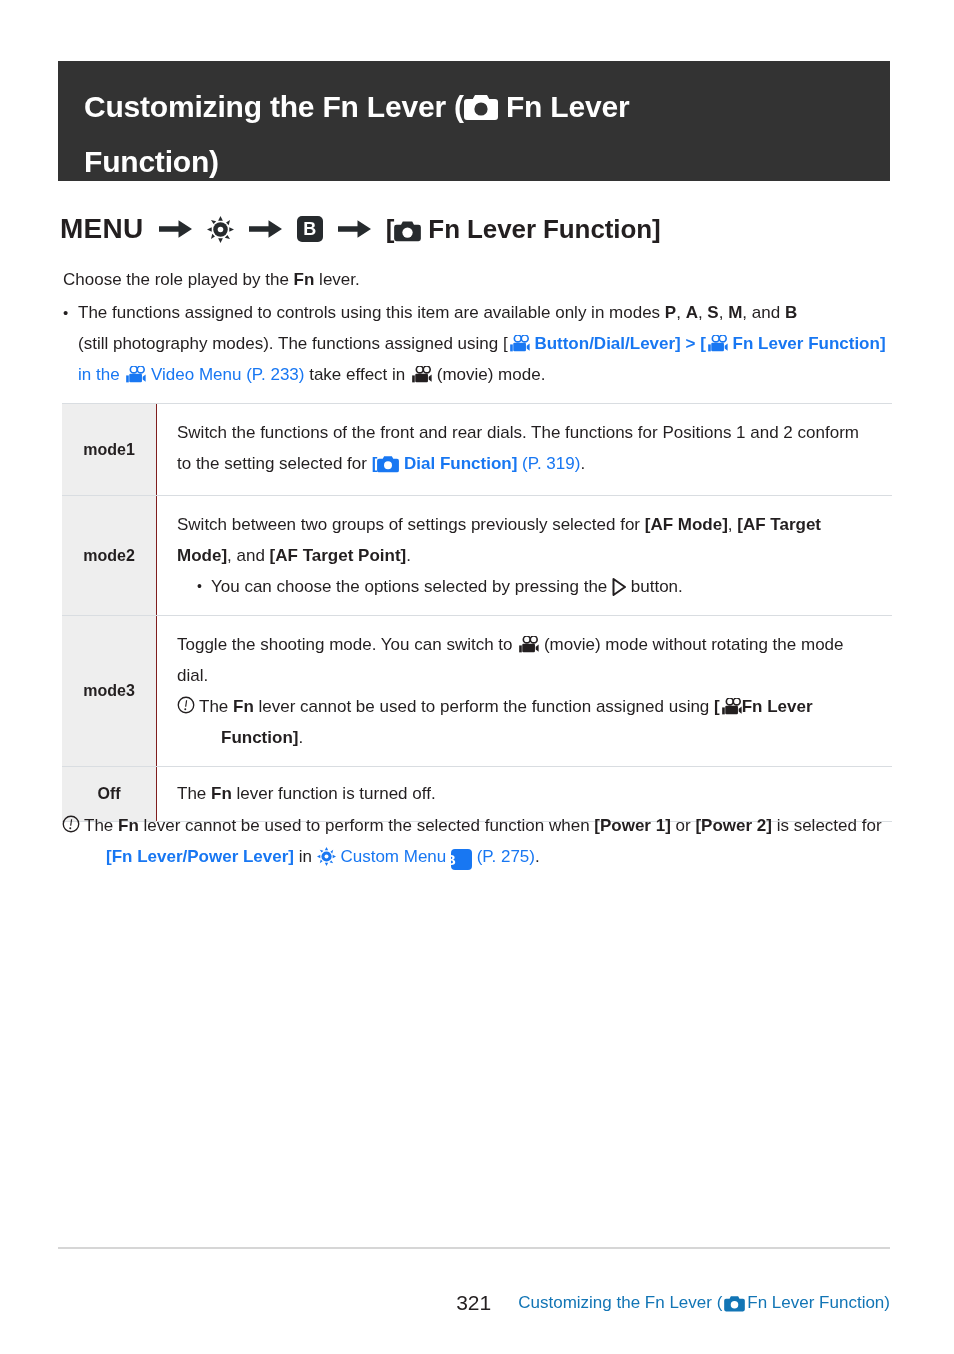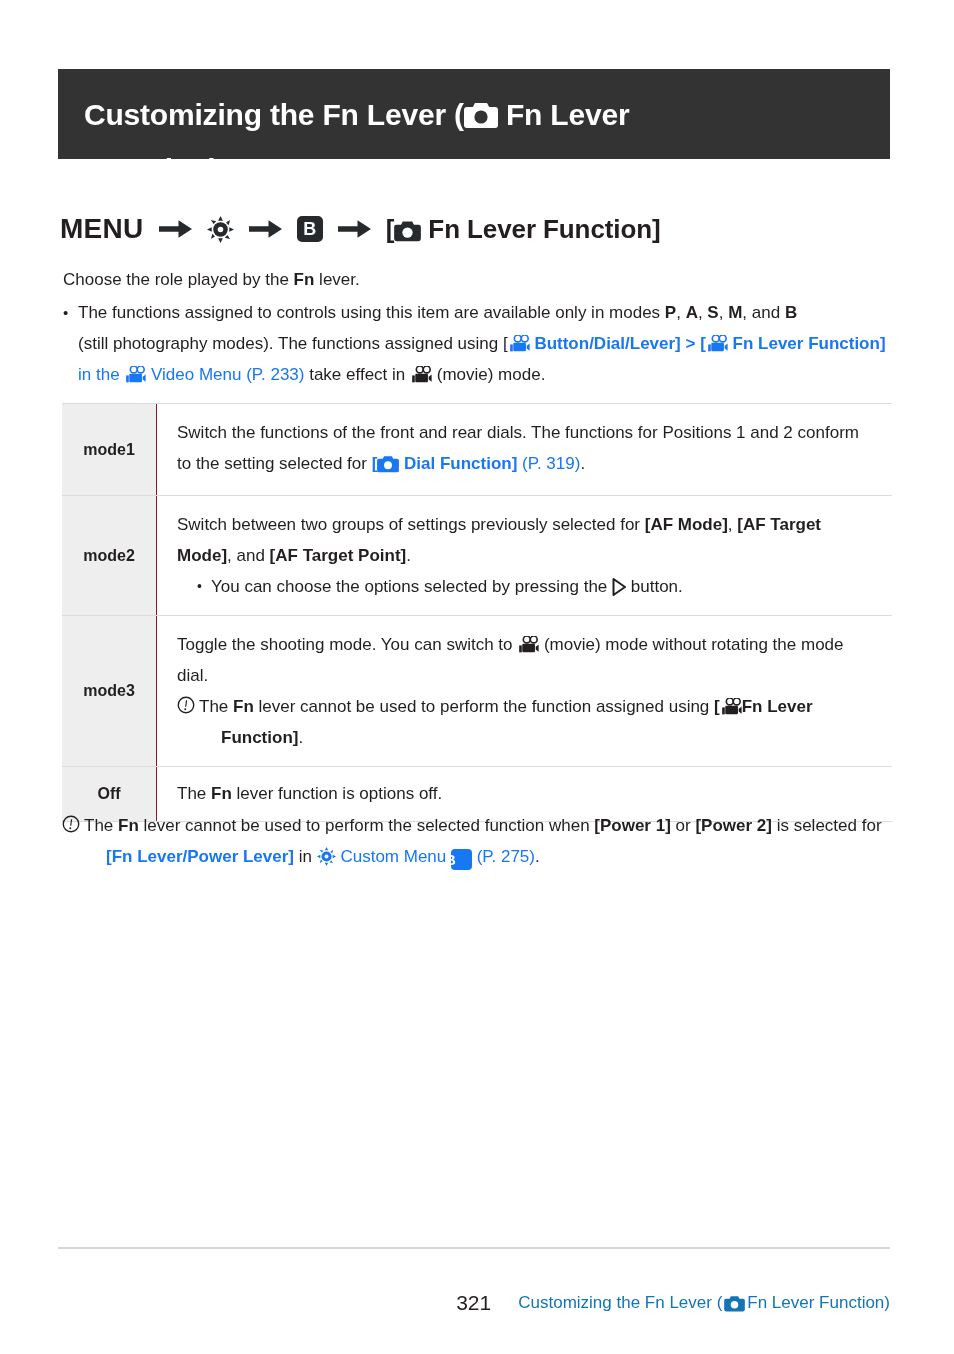--- a/index.html
+++ b/index.html
@@ -10,21 +10,21 @@
     background: #ffffff;
     font-family: "Liberation Sans", sans-serif;
     color: #231f20;
     position: relative;
     overflow: hidden;
   }
   .page { position:absolute; left:0; top:0; width:954px; height:1354px; }
 
   
   .title-banner{
-    position:absolute; left:58px; top:69px; width:832px; height:90px;
+    position:absolute; left:58px; top:61px; width:832px; height:120px;
     background:#333333; color:#ffffff;
     padding: 18px 26px 12px 26px;
   }
   .title-text{
     font-size:30px; font-weight:bold; line-height:55px; letter-spacing:-0.2px;
   }
 
   
   .breadcrumb{
     position:absolute; left:60px; top:208px; width:850px; height:42px;
@@ -263,21 +263,21 @@
                 <rect x="2.2" y="11.5" width="3.2" height="8.5"></rect>
               </g>
             </svg>
           </span><b>Fn Lever Function]</b><span>.</span></div>
         </div>
       </div>
     </div>
 
     <div class="trow" style="min-height:55px;">
       <div class="tcell-l">Off</div>
-      <div class="tcell-r" style="padding-top:11px;padding-bottom:11px;"><span>The </span><b>Fn</b><span> lever function is options off.</span></div>
+      <div class="tcell-r" style="padding-top:11px;padding-bottom:11px;"><span>The </span><b>Fn</b><span> lever function is turned off.</span></div>
     </div>
   </div>
 
   <div class="bottom-note">
     <div class="note-row">
       <div class="bn-ico">
         <svg width="18" height="18" viewBox="0 0 20 20">
           <circle cx="10" cy="10" r="8.6" fill="none" stroke="#231f20" stroke-width="1.5"></circle>
           <path d="M11.3 4.7 l-1.0 7.2 h-1.3 l1.0 -7.2 z" fill="#231f20"></path>
           <circle cx="9.2" cy="14.6" r="1.1" fill="#231f20"></circle>

